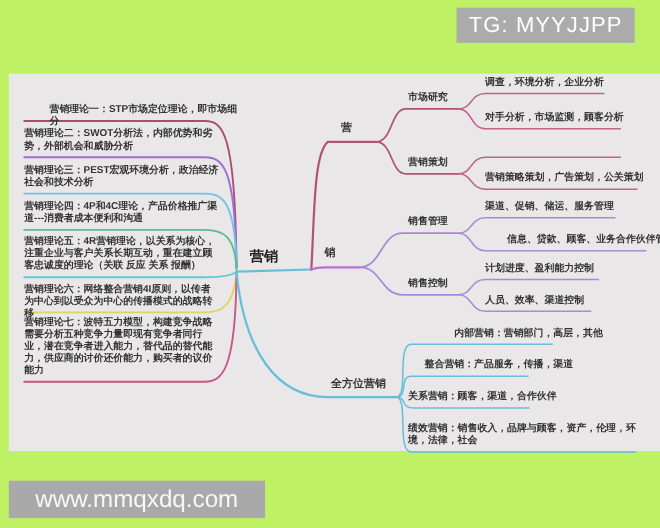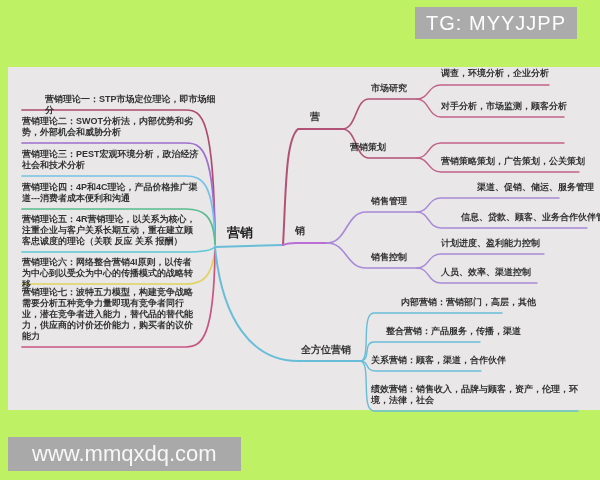--- a/index.html
+++ b/index.html
@@ -71,33 +71,33 @@
   <div class="node theory" style="top:257px;">营销理论六：网络整合营销4I原则，以传者为中心到以受众为中心的传播模式的战略转移</div>
   <div class="node theory" style="top:287px;">营销理论七：波特五力模型，构建竞争战略需要分析五种竞争力量即现有竞争者同行业，潜在竞争者进入能力，替代品的替代能力，供应商的讨价还价能力，购买者的议价能力</div>
 
   <div class="node root" style="left:227px;top:227px;">营销</div>
 
   <div class="node branch-label" style="left:310px;top:111px;">营</div>
   <div class="node branch-label" style="left:295px;top:225px;">销</div>
   <div class="node branch-label" style="left:301px;top:344px;">全方位营销</div>
 
   <div class="node leaf" style="left:371px;top:83px;">市场研究</div>
-  <div class="node leaf" style="left:350px;top:142px;text-align:right;">营销策划</div>
+  <div class="node leaf" style="left:371px;top:142px;text-align:right;">营销策划</div>
   <div class="node leaf" style="left:371px;top:196px;">销售管理</div>
   <div class="node leaf" style="left:371px;top:252px;">销售控制</div>
 
-  <div class="node leaf" style="left:441px;top:69px;font-family:Liberation Mono, monospace;">调查，环境分析，企业分析</div>
+  <div class="node leaf" style="left:441px;top:69px;">调查，环境分析，企业分析</div>
   <div class="node leaf" style="left:441px;top:101px;">对手分析，市场监测，顾客分析</div>
   <div class="node leaf" style="left:441px;top:156px;">营销策略策划，广告策划，公关策划</div>
 
-  <div class="node leaf" style="left:441px;top:182px;margin-left:36px;">渠道、促销、储运、服务管理</div>
+  <div class="node leaf" style="left:441px;top:182px;">渠道、促销、储运、服务管理</div>
   <div class="node leaf" style="left:441px;top:212px;margin-left:20px;">信息、贷款、顾客、业务合作伙伴管理</div>
   <div class="node leaf" style="left:441px;top:238px;">计划进度、盈利能力控制</div>
   <div class="node leaf" style="left:441px;top:267px;">人员、效率、渠道控制</div>
 
-  <div class="node leaf" style="left:371px;top:297px;padding-left:30px;">内部营销：营销部门，高层，其他</div>
+  <div class="node leaf" style="left:383px;top:297px;padding-left:30px;">内部营销：营销部门，高层，其他</div>
   <div class="node leaf" style="left:386px;top:326px;">整合营销：产品服务，传播，渠道</div>
   <div class="node leaf" style="left:371px;top:355px;">关系营销：顾客，渠道，合作伙伴</div>
   <div class="node leaf-wrap" style="left:371px;top:384px;width:208px;">绩效营销：销售收入，品牌与顾客，资产，伦理，环境，法律，社会</div>
 
   <div class="watermark">www.mmqxdq.com</div>
 
 </div>
 
 </body></html>

